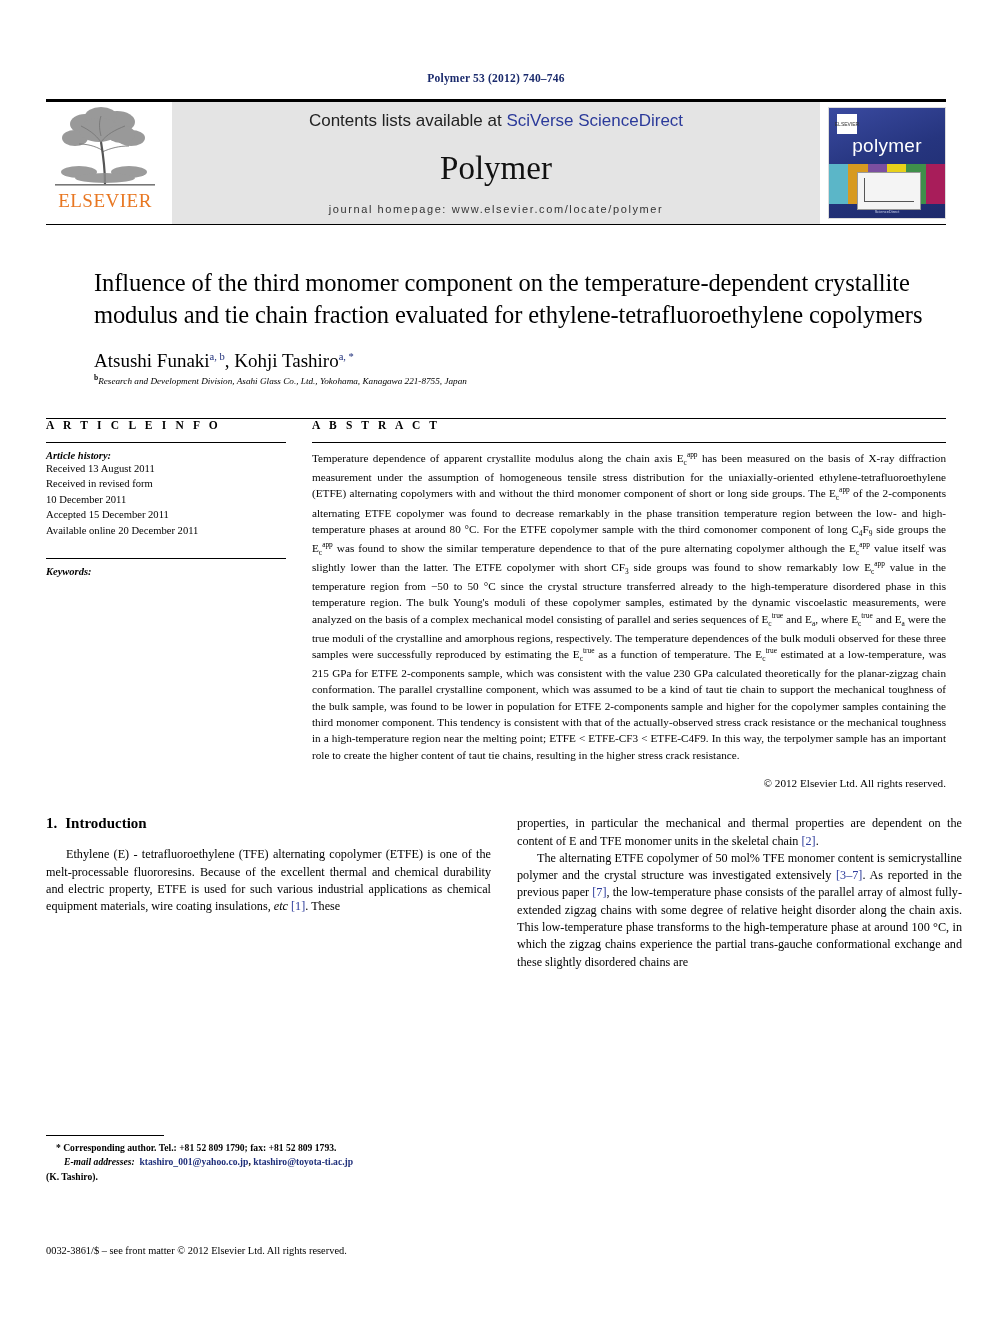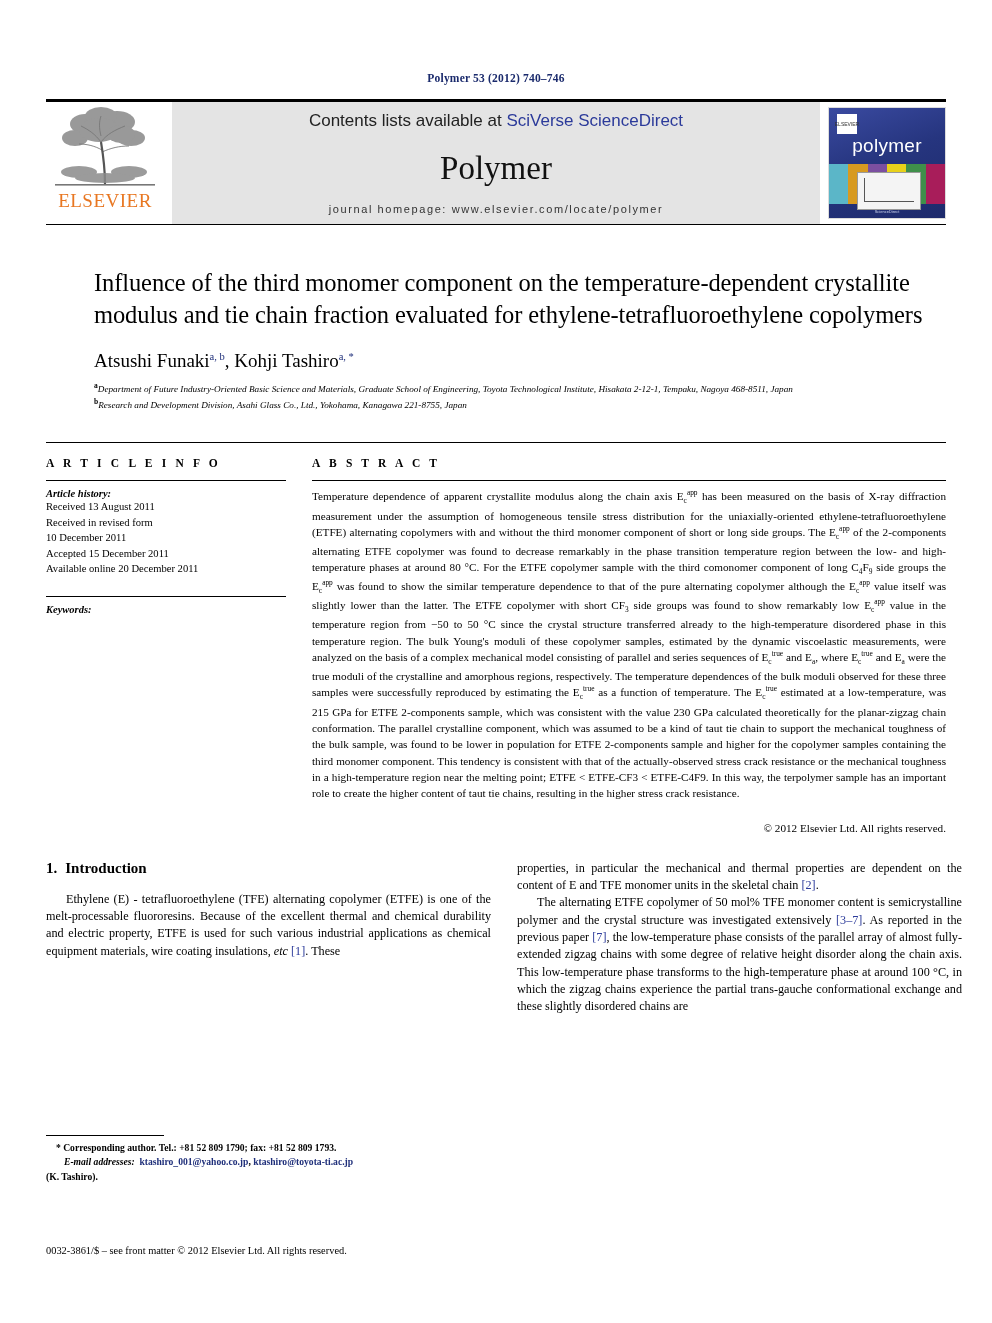--- a/index.html
+++ b/index.html
@@ -160,21 +160,21 @@
     font-style: italic;
     line-height: 1.45;
     margin-top: 9px;
   }
   .affil sup { font-style: normal; font-weight: bold; font-size: 7.5px; }
 
   
   .info-abstract {
     margin-top: 30px;
     border-top: 1.5px solid #000;
-    padding-top: 14px;
+    padding-top: 0;
     display: flex;
     gap: 26px;
   }
   .col-info { width: 240px; flex: 0 0 240px; }
   .col-abstract { flex: 1 1 auto; }
   .sect-head {
     font-family: "Liberation Serif", serif;
     font-weight: bold;
     font-size: 11.5px;
     letter-spacing: 3.2px;
@@ -185,21 +185,21 @@
   .kw-block { margin-top: 6px; }
   .abstract-text {
     font-size: 11.2px;
     line-height: 1.46;
     text-align: justify;
   }
   .abstract-text sub, .abstract-text sup { font-size: 7.4px; }
   .copyright {
     text-align: right;
     font-size: 11.2px;
-    margin-top: 20px;
+    margin-top: 14px;
   }
 
   
   .body-cols {
     margin-top: 26px;
     display: flex;
     gap: 26px;
   }
   .bcol { width: 445px; flex: 0 0 445px; }
   h2.sect {
@@ -309,23 +309,20 @@
     </div>
   </div>
 
   <div class="title-block">
     <h1 class="article-title">Influence of the third monomer component on the temperature-dependent crystallite modulus and tie chain fraction evaluated for ethylene-tetrafluoroethylene copolymers</h1>
 
     <div class="authors">
       <span>Atsushi Funaki</span><sup>a, b</sup>, <span>Kohji Tashiro</span><sup>a, *</sup>
     </div>
 
-    <div class="affil">
-      <sup>a</sup><span>Department of Future Industry-Oriented Basic Science and Materials, Graduate School of Engineering, Toyota Technological Institute, Hisakata 2-12-1, Tempaku, Nagoya 468-8511, Japan</span>
-    </div>
     <div class="affil" style="margin-top:1px">
       <sup>b</sup><span>Research and Development Division, Asahi Glass Co., Ltd., Yokohama, Kanagawa 221-8755, Japan</span>
     </div>
   </div>
 
   <div class="info-abstract">
 
     <div class="col-info">
       <div class="sect-head">A R T I C L E   I N F O</div>
       <div class="rule"></div>

